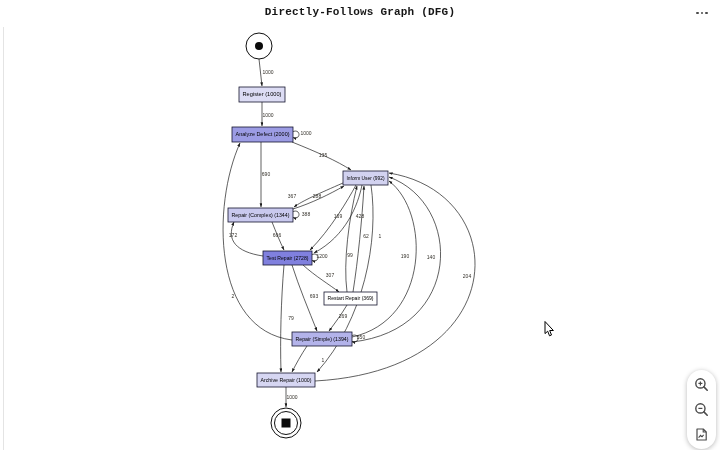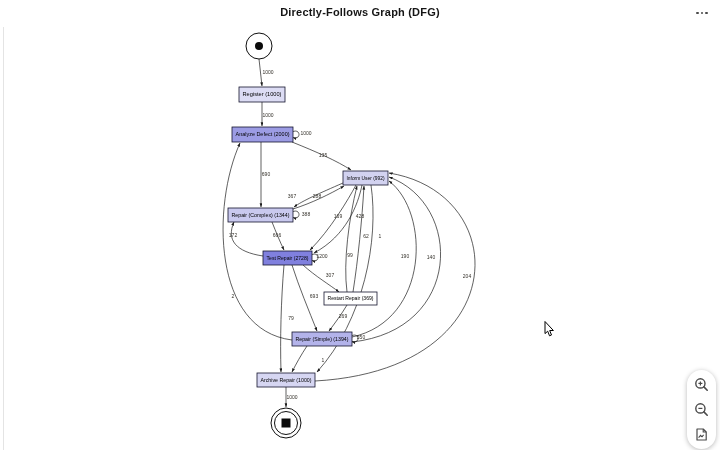--- a/index.html
+++ b/index.html
@@ -2,21 +2,21 @@
 <html><head>
 <meta charset="utf-8">
 <style>
   html,body{margin:0;padding:0;}
   body{
     width:720px;height:450px;position:relative;overflow:hidden;
     background:#ffffff;font-family:"Liberation Sans",sans-serif;
   }
   .header-title{
     position:absolute;top:6px;left:0;width:720px;text-align:center;
-    font-size:11px;font-weight:bold;color:#151515;letter-spacing:.2px;
+    font-size:11px;font-weight:bold;color:#151515;letter-spacing:.2px;font-family:Liberation Mono, monospace;
   }
   .more-btn{
     position:absolute;top:8px;right:10px;width:16px;height:10px;
     display:flex;align-items:center;justify-content:center;gap:2px;cursor:pointer;
   }
   .more-btn i{width:2.6px;height:2.6px;border-radius:50%;background:#4a4a4a;display:block;}
   .left-divider{
     position:absolute;left:3px;top:27px;bottom:0;width:1px;background:#e4e4e4;
   }
   #graph{position:absolute;left:0;top:0;}

